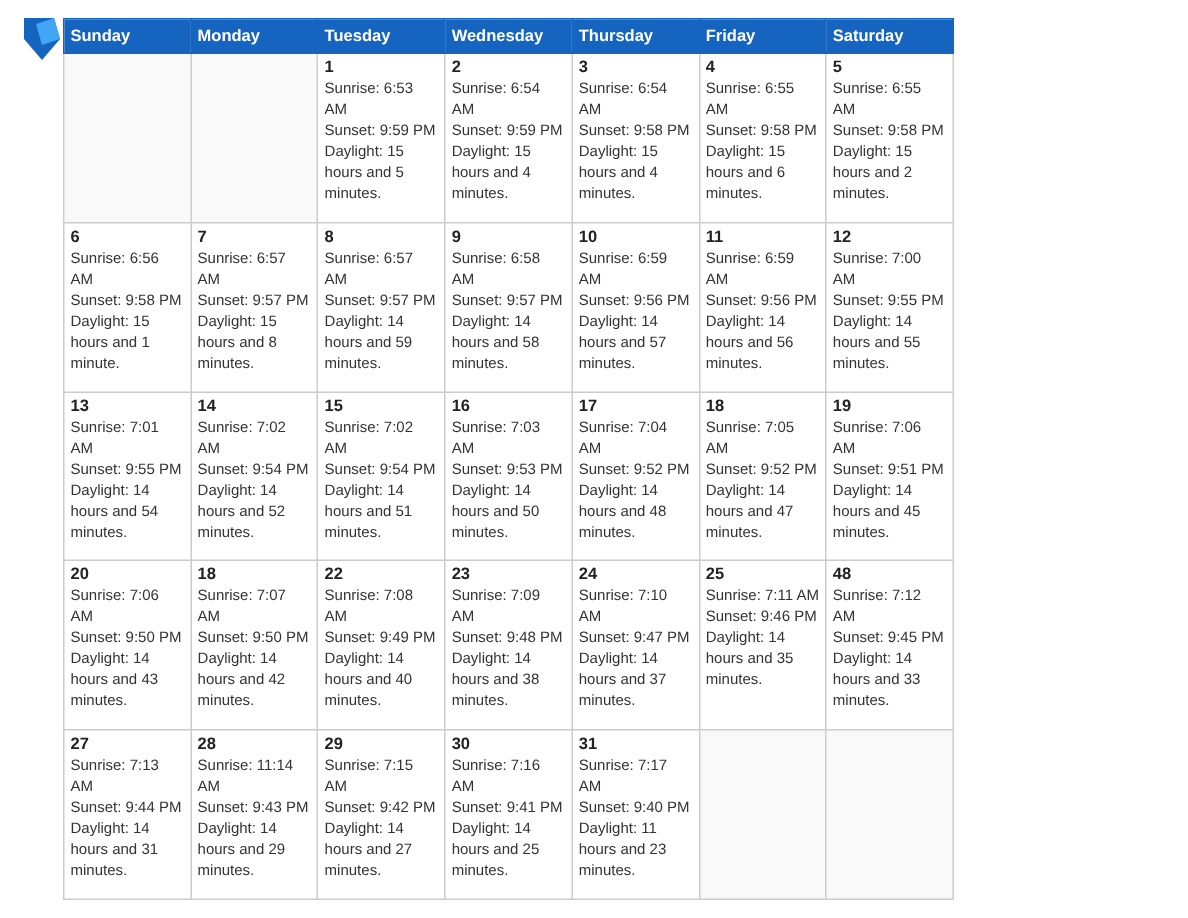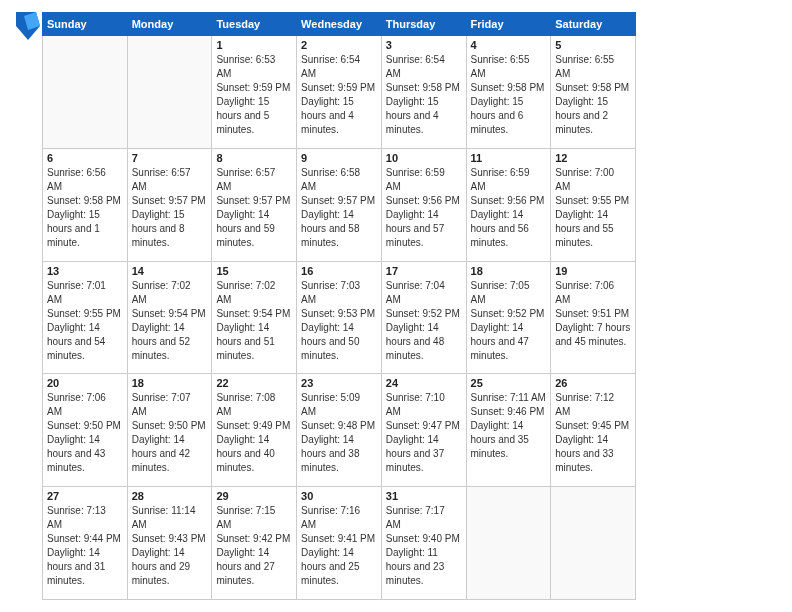--- a/index.html
+++ b/index.html
@@ -286,21 +286,21 @@
               <div>Sunrise: 7:05 AM</div>
               <div>Sunset: 9:52 PM</div>
               <div>Daylight: 14 hours and 47 minutes.</div>
             </div>
           </td>
           <td>
             <div class="day-number">19</div>
             <div class="cell-text">
               <div>Sunrise: 7:06 AM</div>
               <div>Sunset: 9:51 PM</div>
-              <div>Daylight: 7 hours and 45 minutes.</div>
+              <div>Daylight: 14 hours and 45 minutes.</div>
             </div>
           </td>
         </tr>
         <tr class="week-row">
           <td>
             <div class="day-number">20</div>
             <div class="cell-text">
               <div>Sunrise: 7:06 AM</div>
               <div>Sunset: 9:50 PM</div>
               <div>Daylight: 14 hours and 43 minutes.</div>
@@ -318,21 +318,21 @@
             <div class="day-number">22</div>
             <div class="cell-text">
               <div>Sunrise: 7:08 AM</div>
               <div>Sunset: 9:49 PM</div>
               <div>Daylight: 14 hours and 40 minutes.</div>
             </div>
           </td>
           <td>
             <div class="day-number">23</div>
             <div class="cell-text">
-              <div>Sunrise: 5:09 AM</div>
+              <div>Sunrise: 7:09 AM</div>
               <div>Sunset: 9:48 PM</div>
               <div>Daylight: 14 hours and 38 minutes.</div>
             </div>
           </td>
           <td>
             <div class="day-number">24</div>
             <div class="cell-text">
               <div>Sunrise: 7:10 AM</div>
               <div>Sunset: 9:47 PM</div>
               <div>Daylight: 14 hours and 37 minutes.</div>
@@ -340,21 +340,21 @@
           </td>
           <td>
             <div class="day-number">25</div>
             <div class="cell-text">
               <div>Sunrise: 7:11 AM</div>
               <div>Sunset: 9:46 PM</div>
               <div>Daylight: 14 hours and 35 minutes.</div>
             </div>
           </td>
           <td>
-            <div class="day-number">26</div>
+            <div class="day-number">48</div>
             <div class="cell-text">
               <div>Sunrise: 7:12 AM</div>
               <div>Sunset: 9:45 PM</div>
               <div>Daylight: 14 hours and 33 minutes.</div>
             </div>
           </td>
         </tr>
         <tr class="week-row">
           <td>
             <div class="day-number">27</div>

